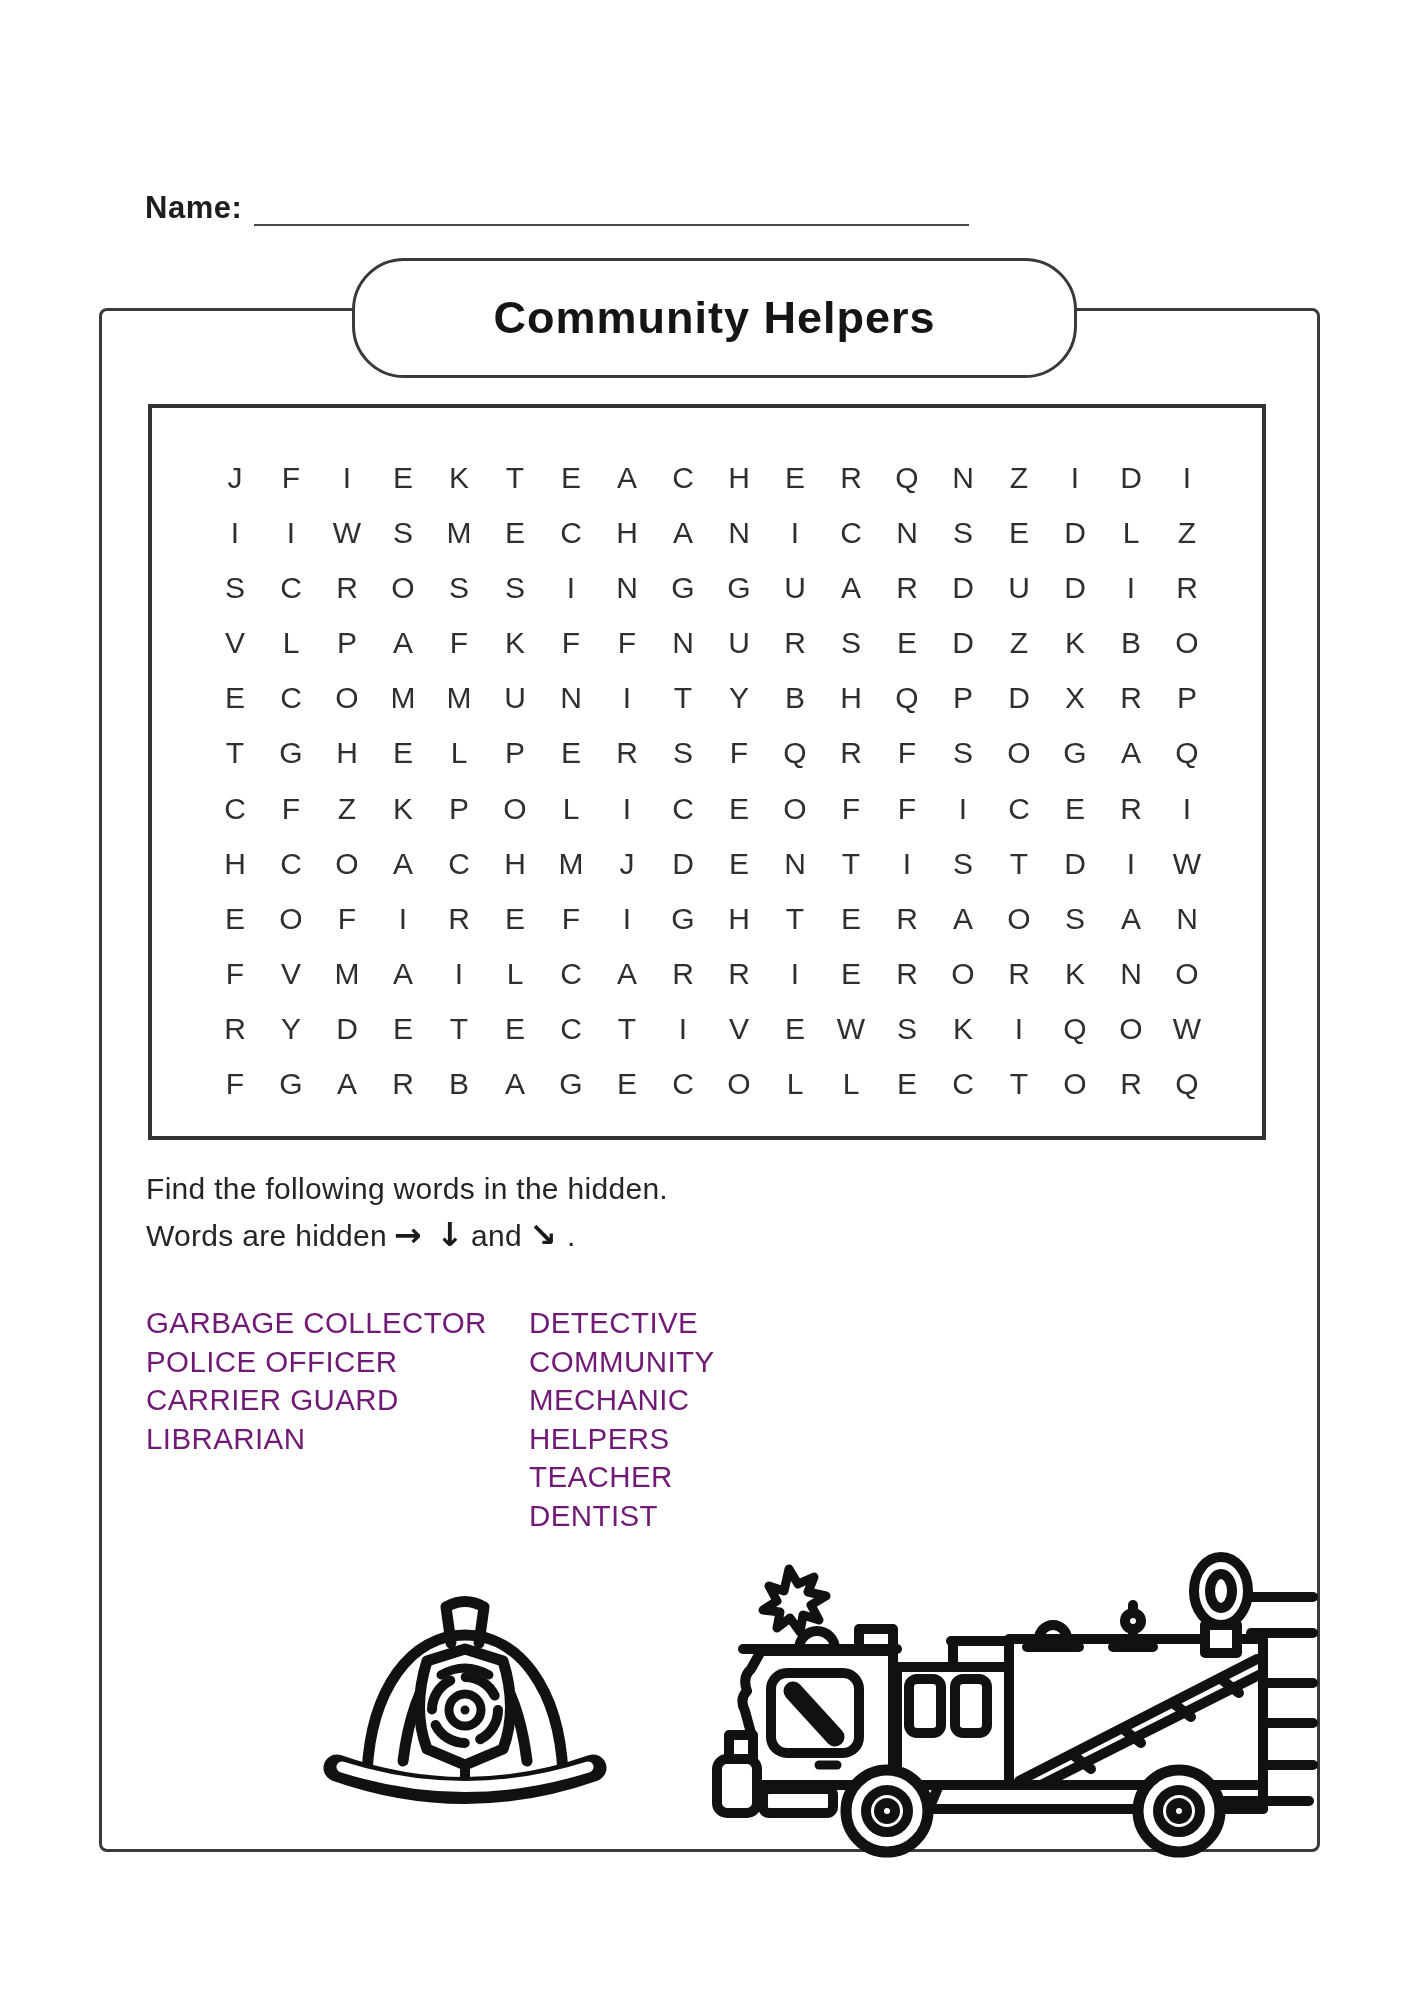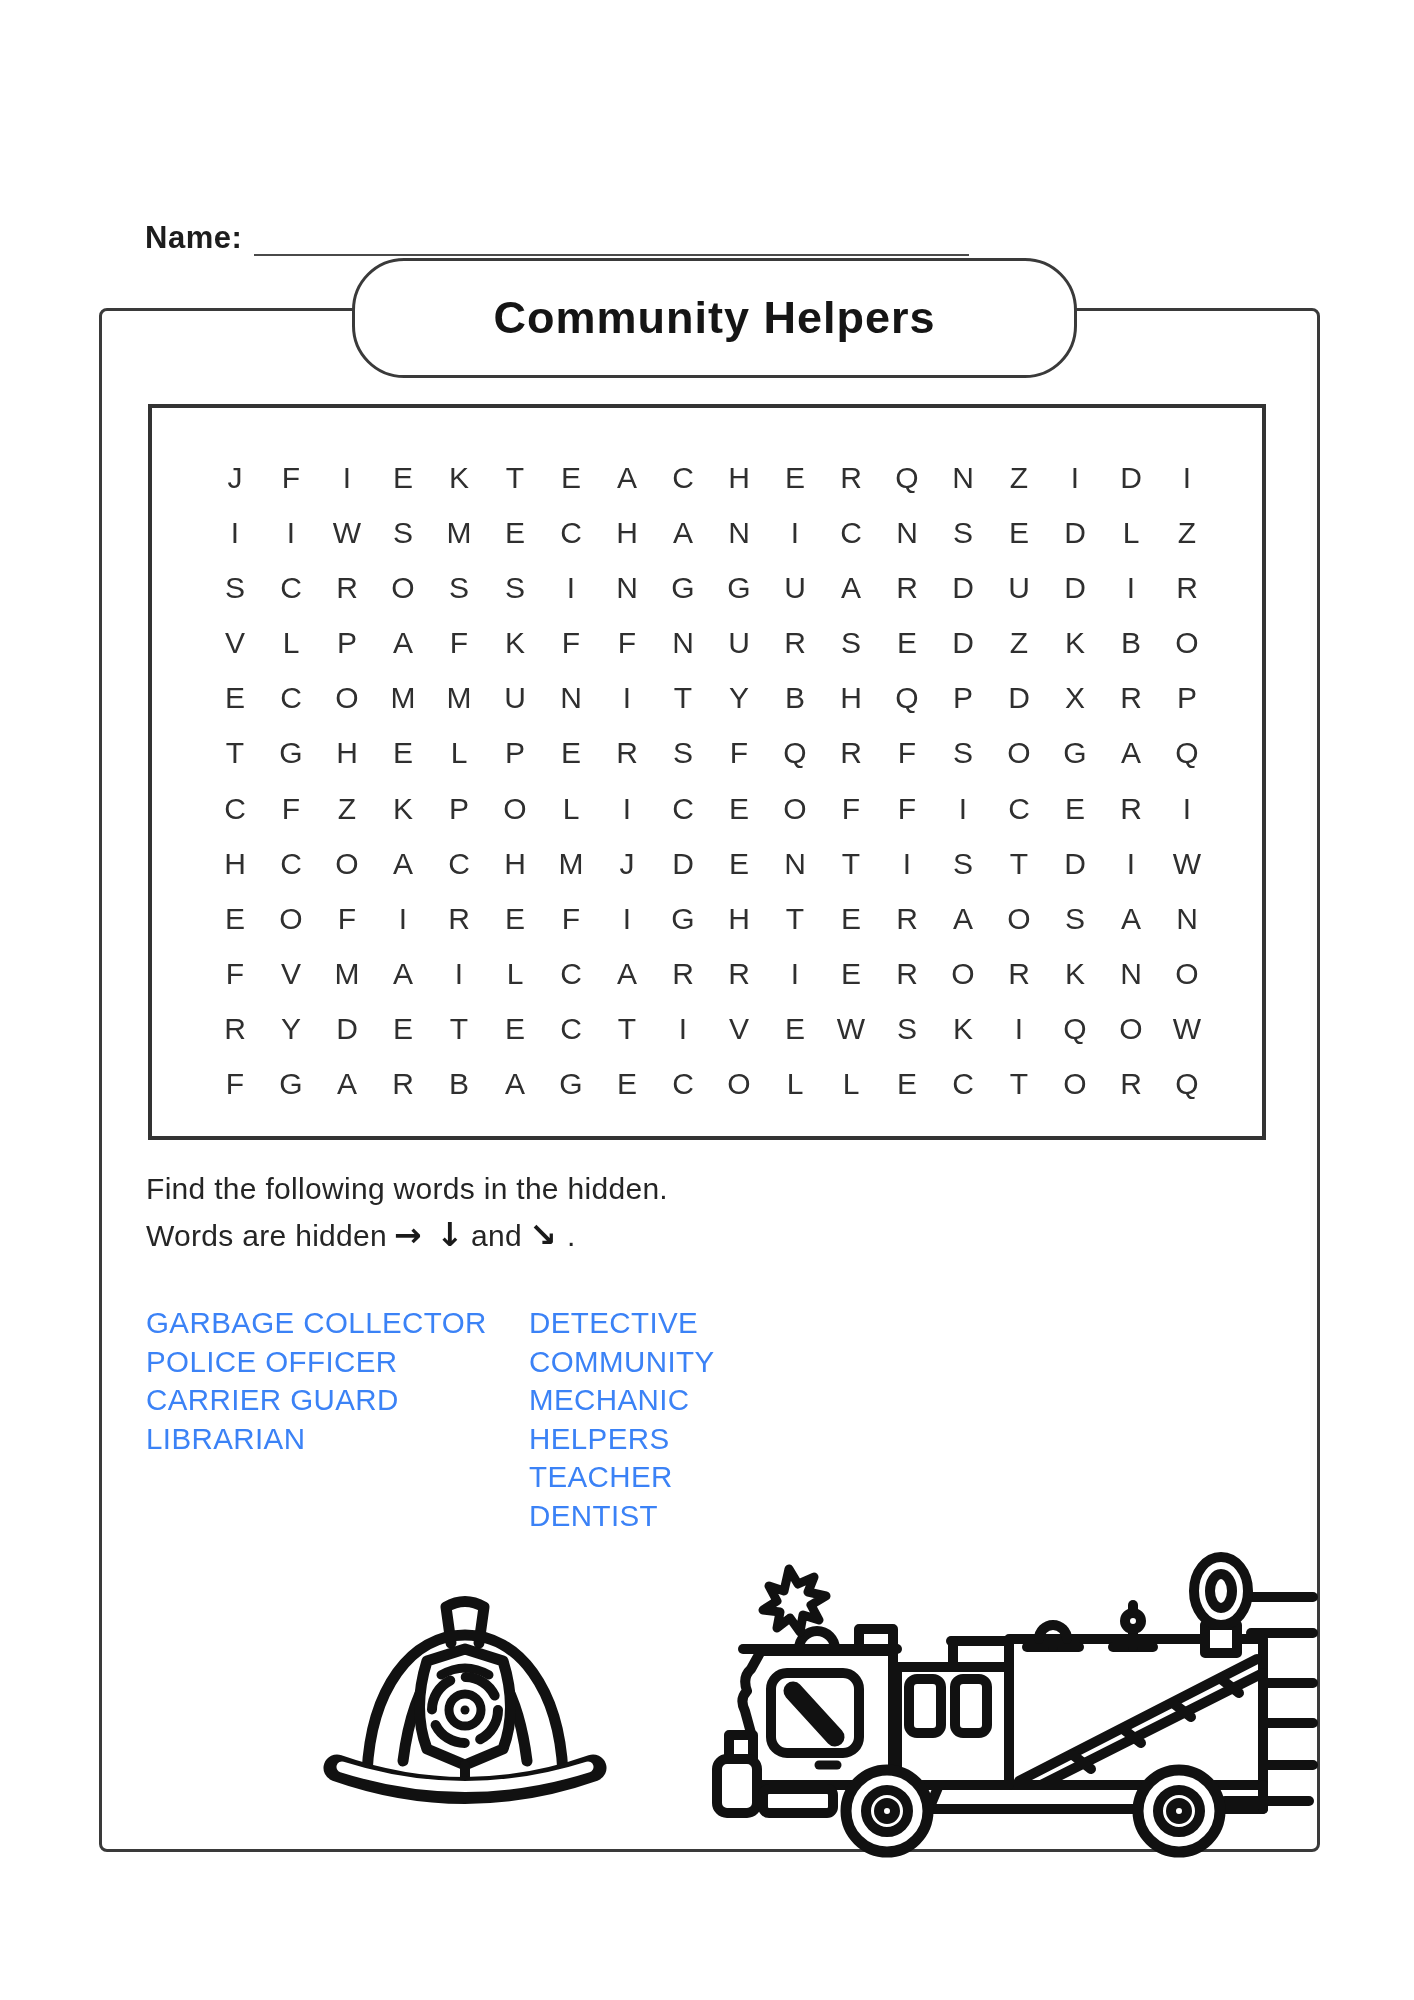--- a/index.html
+++ b/index.html
@@ -9,21 +9,21 @@
     font-family:"Liberation Sans", sans-serif; color:#222;
     overflow:hidden;
   }
   .page { position:absolute; inset:0; background:#fff; }
 
   
   .name-row {
     position:absolute; left:145px; top:190px; width:890px;
     display:flex; align-items:flex-end;
   }
-  .name-label { font-size:31px; font-weight:bold; color:#1d1d1d; letter-spacing:0.5px;margin-top:30px; }
+  .name-label { font-size:31px; font-weight:bold; color:#1d1d1d; letter-spacing:0.5px; }
   .name-line {
     flex:0 0 auto; width:715px; height:36px; margin-left:12px;
     border-bottom:2.5px solid #4a4a4a;
   }
 
   
   .outer-box {
     position:absolute; left:99px; top:308px; width:1221px; height:1544px;
     border:3px solid #3a3a3a; border-radius:8px; background:#fff;
   }
@@ -64,21 +64,21 @@
     font-size:33px; margin:0 7px; color:#1a1a1a;
   }
   .arrow.last { margin-right:10px; }
 
   
   .word-col { position:absolute; top:1304px; z-index:2; }
   .word-col.c1 { left:146px; }
   .word-col.c2 { left:529px; }
   .word-col.c3 { left:906px; }
   .word {
-    font-size:29.5px; line-height:38.5px; color:#3b82f6; letter-spacing:0.4px;
+    font-size:29.5px; line-height:38.5px; color:#701a75; letter-spacing:0.4px;
     white-space:nowrap;
   }
 
   
   .helmet-wrap { position:absolute; left:315px; top:1577px; width:300px; height:245px; z-index:2; }
   .truck-wrap  { position:absolute; left:701px; top:1533px; width:624px; height:330px; z-index:2; }
   svg { display:block; width:100%; height:100%; }
 </style>
 </head>
 <body>

